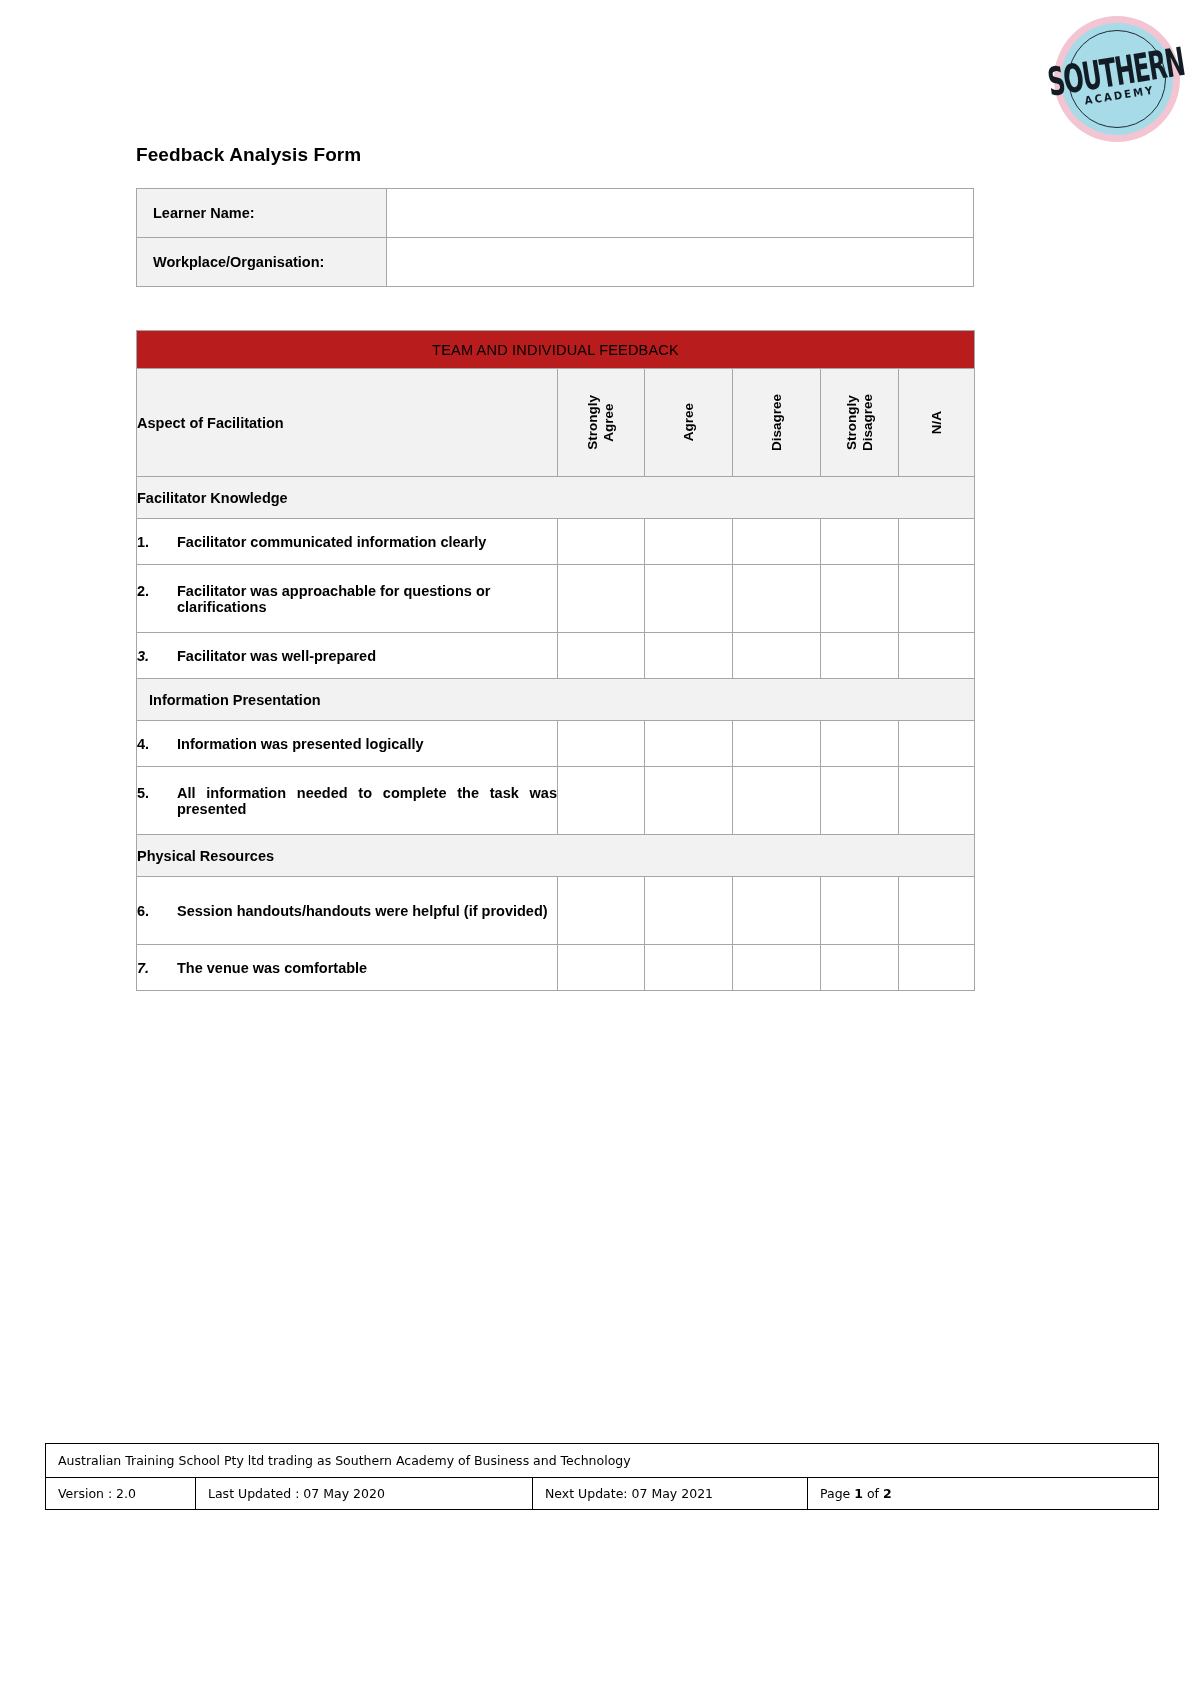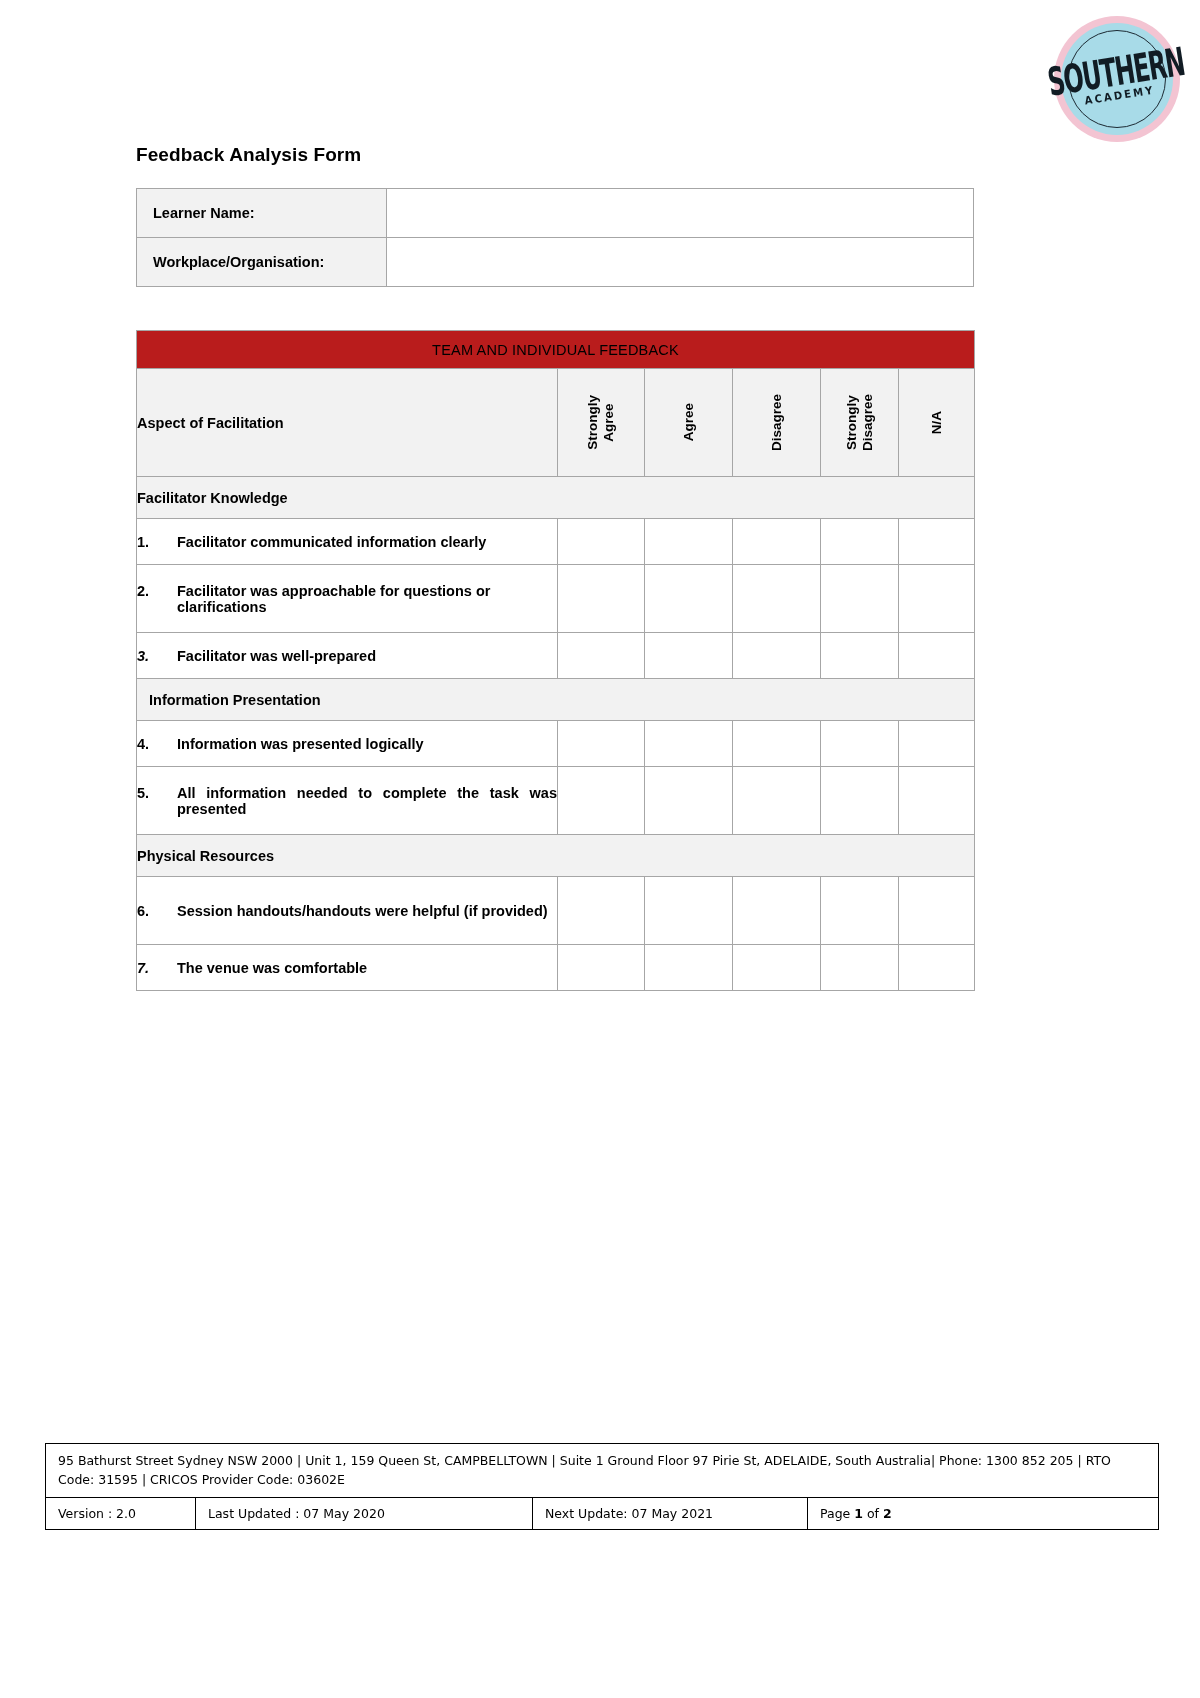--- a/index.html
+++ b/index.html
@@ -390,22 +390,22 @@
 </table>
 
 <table class="footer-table">
   <colgroup>
     <col style="width:150px">
     <col style="width:337px">
     <col style="width:275px">
     <col style="width:351px">
   </colgroup>
   <tbody>
-    <tr class="footer-addr">
-      <td colspan="4">95 Bathurst Street Sydney NSW 2000 | Unit 1, 159 Queen St, CAMPBELLTOWN | Suite 1 Ground Floor 97 Pirie St, ADELAIDE, South Australia| Phone: 1300 852 205 |  RTO Code: 31595  | CRICOS Provider Code: 03602E</td>
+    <tr class="footer-legal">
+      <td colspan="4">Australian Training School Pty ltd trading as Southern Academy of Business and Technology</td>
     </tr>
     <tr class="footer-meta">
       <td>Version : 2.0</td>
       <td>Last Updated : 07 May 2020</td>
       <td>Next Update: 07 May 2021</td>
       <td><span>Page </span><span class="pg-b">1</span><span> of </span><span class="pg-b">2</span></td>
     </tr>
   </tbody>
 </table>
 

